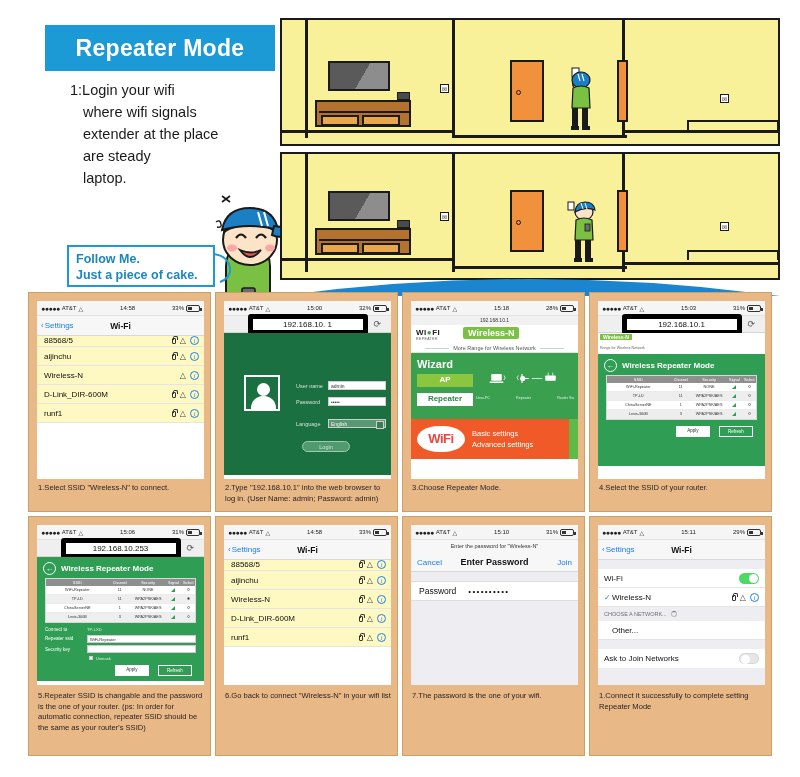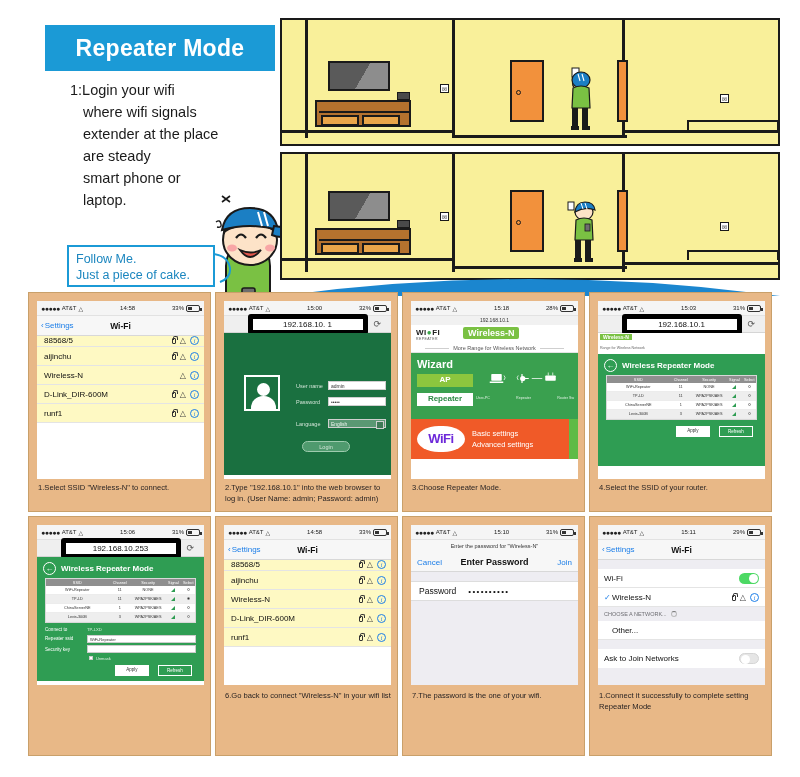--- a/index.html
+++ b/index.html
@@ -38,21 +38,21 @@
     text-indent: 0;
   }
   .step-indent { padding-left: 13px; }
 
   .bubble {
     position: absolute; left: 47px; top: 227px;
     width: 148px; height: 42px;
     border: 2px solid #1b9ad6; background: #fff;
     padding: 4px 7px;
   }
-  .bubble div { color: #1b86bf; font-size: 12.5px; line-height: 16px; font-weight: normal;}
+  .bubble div { color: #1b86bf; font-size: 12.5px; line-height: 16px; font-weight: bold;}
   .bubble-tail {
     position: absolute; left: 194px; top: 232px; width: 22px; height: 34px;
   }
 
   
   .boy { position: absolute; left: 180px; top: 170px; width: 100px; height: 120px; }
 
   
   .illus { position: absolute; left: 280px; top: 18px; width: 500px; height: 272px; }
   .room {
@@ -263,21 +263,21 @@
   .wiz-ap { background: #8cc63e; color: #fff; }
   .wiz-rep { background: #fff; color: #2d8a45; margin-top: 6px; }
   .wiz-diag { position: absolute; right: 4px; top: 18px; width: 98px; height: 32px; }
   .dlab { font-size: 3.6px; color: #dff0e3; text-align: center; }
   .wiz-orange {
     height: 40px; background: #f05a28; position: relative; padding: 5px 6px;
     display: flex; align-items: center; gap: 7px;
   }
   .wifi-cloud {
     width: 48px; height: 26px; background: #fff; border-radius: 50%/55%;
-    color: #6d28d9; font-size: 13px; font-weight: bold; text-align: center;
+    color: #ef4444; font-size: 13px; font-weight: bold; text-align: center;
     line-height: 25px; letter-spacing: -0.5px;
   }
   .or-links div { color: #fff; font-size: 7.5px; margin: 1.5px 0; }
   .green-side { position:absolute; right:0; top:0; width:9px; height:100%; background:#5fbb46;}
 
   
   .rep-page { background: #2f9d53; position: relative; }
   .rep-top-strip { height: 13px; background: #fff; position: relative; overflow: hidden;}
   .rep-top-strip .wn2 {
     position: absolute; left: 2px; top: 1px; background: #7ac143; color: #fff;
@@ -391,21 +391,20 @@
 
       <div class="title-bar">
         <span class="ttxt">Repeater Mode</span>
       </div>
 
       <div class="steps">
         <div class="step">1:Login your wifi</div>
         <div class="step step-indent">where wifi signals</div>
         <div class="step step-indent">extender at the place</div>
         <div class="step step-indent">are steady</div>
-        <div class="step step-indent">smart phone or</div>
         <div class="step step-indent">laptop.</div>
       </div>
 
       <svg class="boy" viewBox="0 0 100 120">
 
         <path d="M22 8 L30 14 M30 8 L22 14" stroke="#1a1a1a" stroke-width="1.6" fill="none"></path>
         <path d="M16 34 q4 -3 5 2 q1 4 -4 3" stroke="#1a1a1a" stroke-width="1.4" fill="none"></path>
 
         <path d="M26 78 q0 -20 22 -22 q22 2 22 22 l0 40 l-44 0 Z" fill="#7ac143" stroke="#1a1a1a" stroke-width="2"></path>
 
@@ -846,20 +845,21 @@
               <span class="bx"></span>
               <span>Unmask</span>
             </div>
           </div>
           <div class="rep-btns" style="padding-top:4px;">
             <div class="rb apply">Apply</div>
             <div class="rb refresh">Refresh</div>
           </div>
         </div>
       </div>
+      <div class="cap c-row2">5.Repeater SSID is changable and the password is the one of your router. (ps: In order for automatic connection, repeater SSID should be the same as your router's SSID)</div>
     </div>
 
     <div class="panel p2">
       <div class="phone ph-h2">
         <div class="statusbar">
           <span class="sb-left">
             <span class="dots">●●●●●</span>
             <span>AT&amp;T</span>
             <span>△</span>
           </span>

